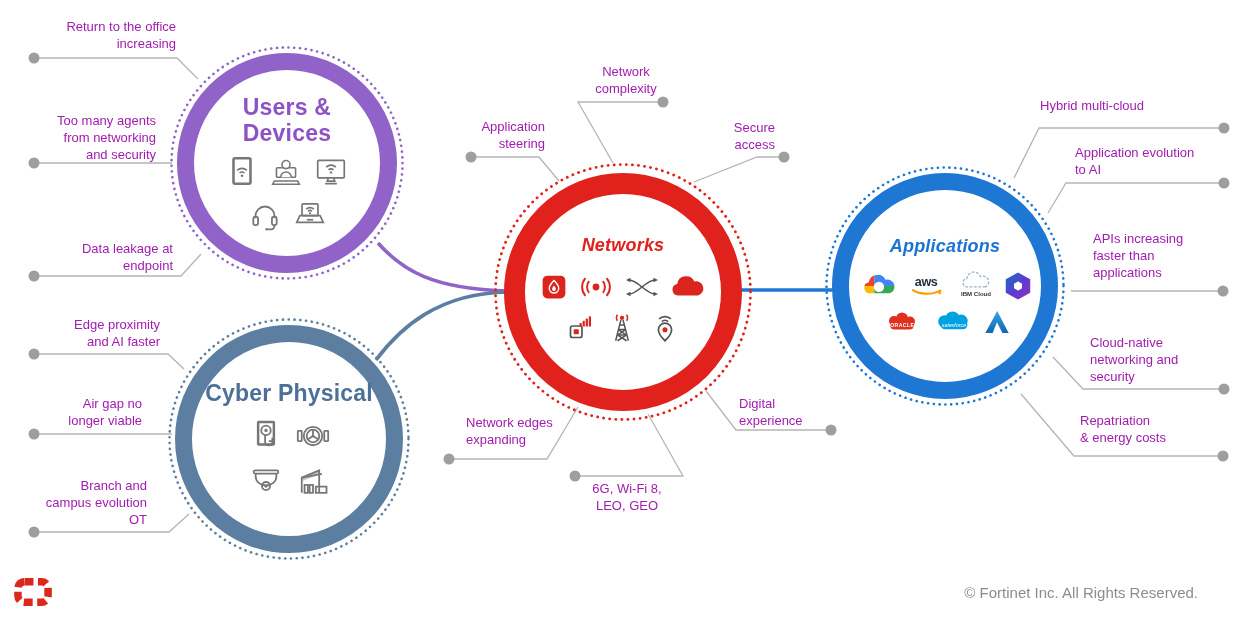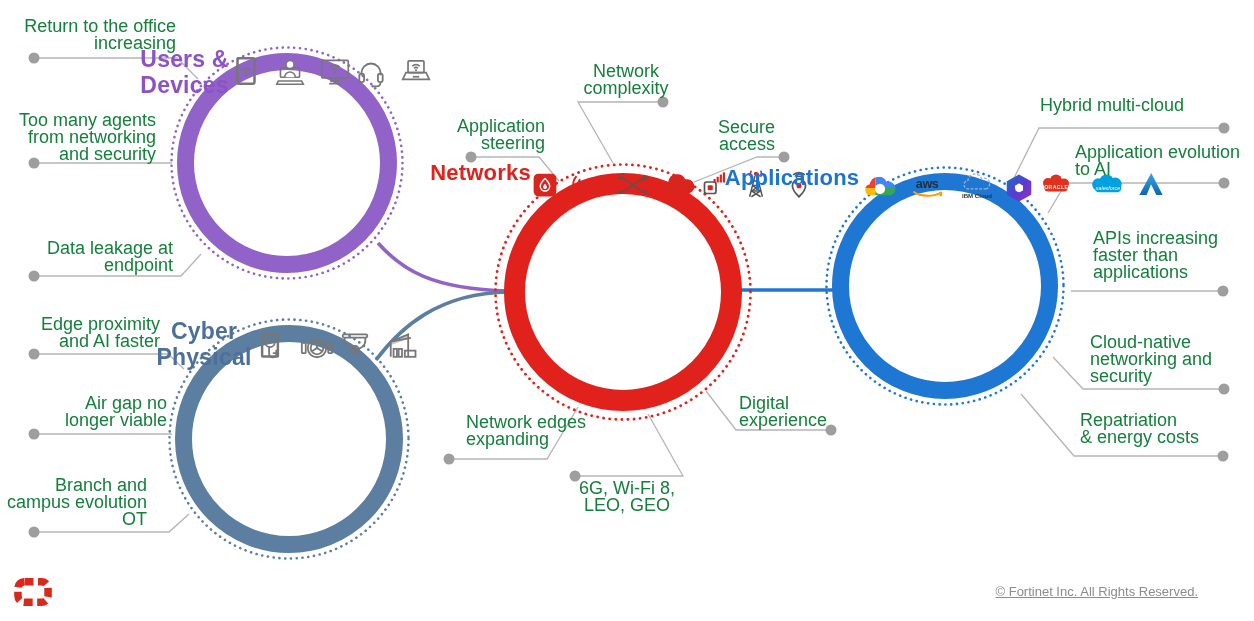--- a/index.html
+++ b/index.html
@@ -3,29 +3,29 @@
 <meta charset="utf-8">
 <style>
   html,body{margin:0;padding:0;background:#fff;}
   body{font-family:"Liberation Sans","DejaVu Sans",sans-serif;}
   #canvas{position:relative;width:1254px;height:621px;background:#ffffff;overflow:hidden;}
   .overlay{position:absolute;left:0;top:0;z-index:1;}
   .ring{position:absolute;z-index:2;border-radius:50%;}
   .ring svg.dots{position:absolute;left:0;top:0;}
   .ring-solid{position:absolute;inset:7px;border-radius:50%;background:#fff;border:17px solid var(--c);}
   .ring.networks .ring-solid{inset:10px;border-width:21px;}
-  .ring-content{position:absolute;inset:0;display:flex;flex-direction:row;align-items:flex-start;justify-content:center;z-index:3;}
+  .ring-content{position:absolute;inset:0;display:flex;flex-direction:column;align-items:center;justify-content:center;z-index:3;}
   .t1{font-weight:bold;font-size:23px;line-height:26px;text-align:center;letter-spacing:.2px;}
-  .t1.big{font-size:22px;line-height:30px;}
+  .t1.big{font-size:18px;line-height:30px;font-style:italic;}
   .irow{display:flex;align-items:center;justify-content:center;gap:9px;margin-top:9px;}
-  .co{position:absolute;z-index:4;color:#15803d;font-size:18px;line-height:17px;}
+  .co{position:absolute;z-index:4;color:#a21caf;font-size:13px;line-height:17px;}
   .co.r{text-align:right;}
   .co.c{text-align:center;}
   .co div{white-space:nowrap;}
-  .footer-copy{position:absolute;z-index:4;color:#8c8c8c;font-size:13px;text-decoration:underline;}
+  .footer-copy{position:absolute;z-index:4;color:#8c8c8c;font-size:15px;}
   .fnt-logo{position:absolute;z-index:4;}
   .logo{display:inline-flex;align-items:center;justify-content:center;}
 </style>
 </head>
 <body>
 
 <div id="canvas">
 
   <svg class="overlay" width="1254" height="621">
     <g stroke="#b5b5b5" stroke-width="1.3" fill="none">
@@ -356,21 +356,21 @@
       <div>and security</div>
   </div>
   <div class="co r" style="right:1081px;top:240px">
     <div>Data leakage at</div>
       <div>endpoint</div>
   </div>
   <div class="co r" style="right:1094px;top:316px">
     <div>Edge proximity</div>
       <div>and AI faster</div>
   </div>
-  <div class="co r" style="right:1087px;top:395px">
+  <div class="co r" style="right:1112px;top:395px">
     <div>Air gap no</div>
       <div>longer viable</div>
   </div>
   <div class="co r" style="right:1107px;top:477px">
     <div>Branch and</div>
       <div>campus evolution</div>
       <div>OT</div>
   </div>
   <div class="co r" style="right:709px;top:118px">
     <div>Application</div>

